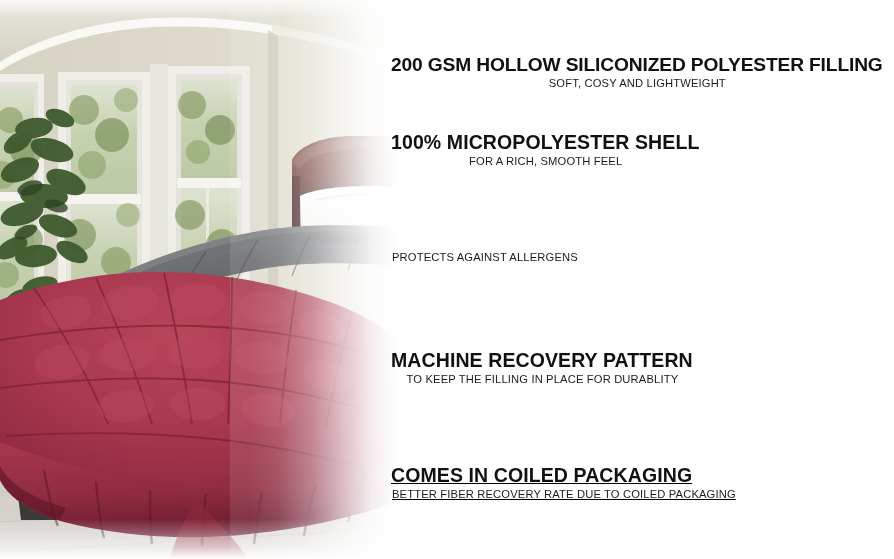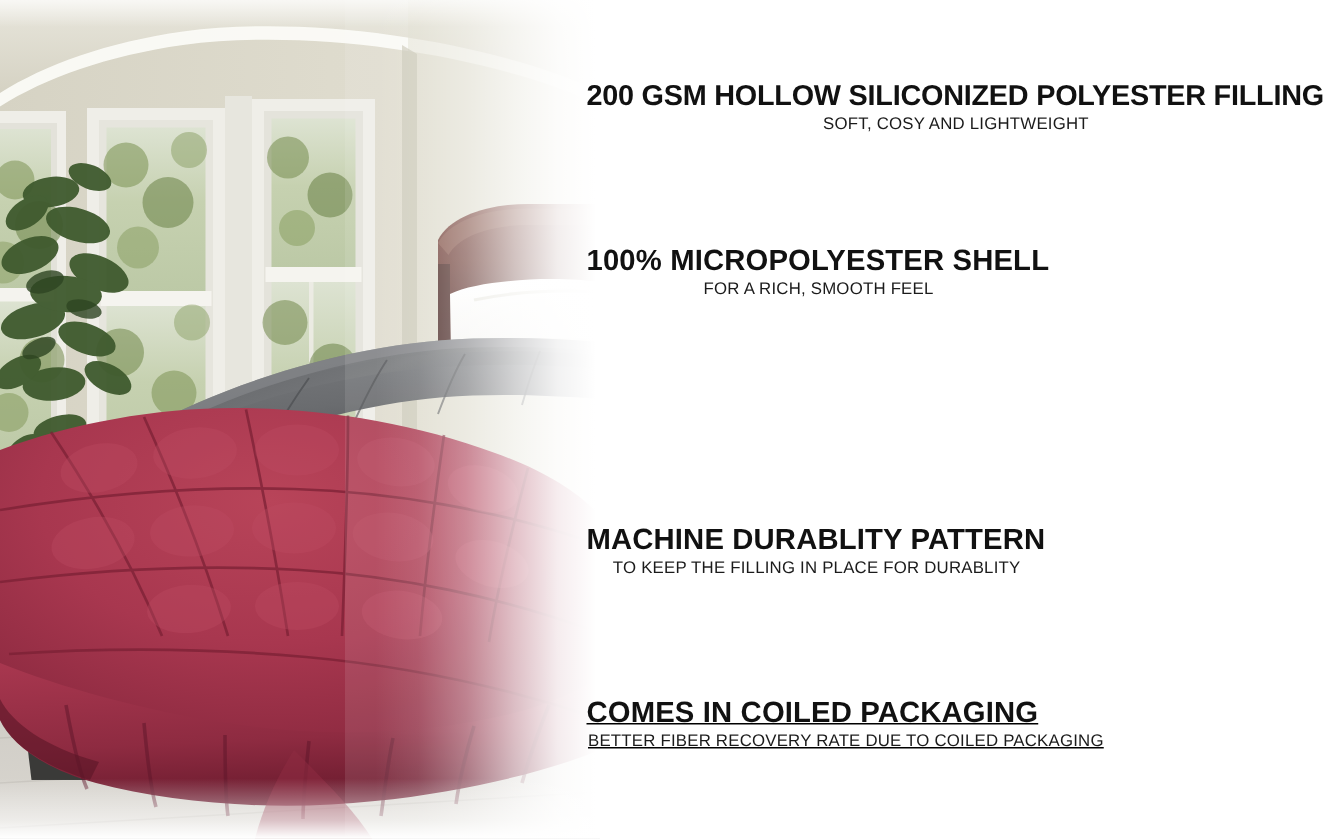--- a/index.html
+++ b/index.html
@@ -76,21 +76,21 @@
     font-family:"Liberation Sans",sans-serif;
     font-weight:normal;
     font-size:11.2px;
     line-height:13px;
     letter-spacing:0.15px;
     color:#1b1b1b;
     margin:2px 0 0 1px;
     text-align:center;
   }
   .f0{top:54px;}
-  .f1{top:164px;}
+  .f1{top:132px;}
   .f2{top:249px;}
   .f3{top:350px;}
   .f4{top:465px;text-decoration:underline;}
   .f0 .headline{font-size:19.2px;letter-spacing:-0.15px;}
 </style>
 </head>
 <body>
 
 <div id="infographic">
 
@@ -348,24 +348,25 @@
       <div class="headline">200 GSM HOLLOW SILICONIZED POLYESTER FILLING</div>
       <div class="subline">SOFT, COSY AND LIGHTWEIGHT</div>
     </div>
 
     <div class="feature f1">
       <div class="headline">100% MICROPOLYESTER SHELL</div>
       <div class="subline">FOR A RICH, SMOOTH FEEL</div>
     </div>
 
     <div class="feature f2">
+      <div class="subline">PROTECTS AGAINST ALLERGENS</div>
     </div>
 
     <div class="feature f3">
-      <div class="headline">MACHINE DURABLITY PATTERN</div>
+      <div class="headline">MACHINE RECOVERY PATTERN</div>
       <div class="subline">TO KEEP THE FILLING IN PLACE FOR DURABLITY</div>
     </div>
 
     <div class="feature f4">
       <div class="headline">COMES IN COILED PACKAGING</div>
       <div class="subline">BETTER FIBER RECOVERY RATE DUE TO COILED PACKAGING</div>
     </div>
 
   </div>
 </div>

